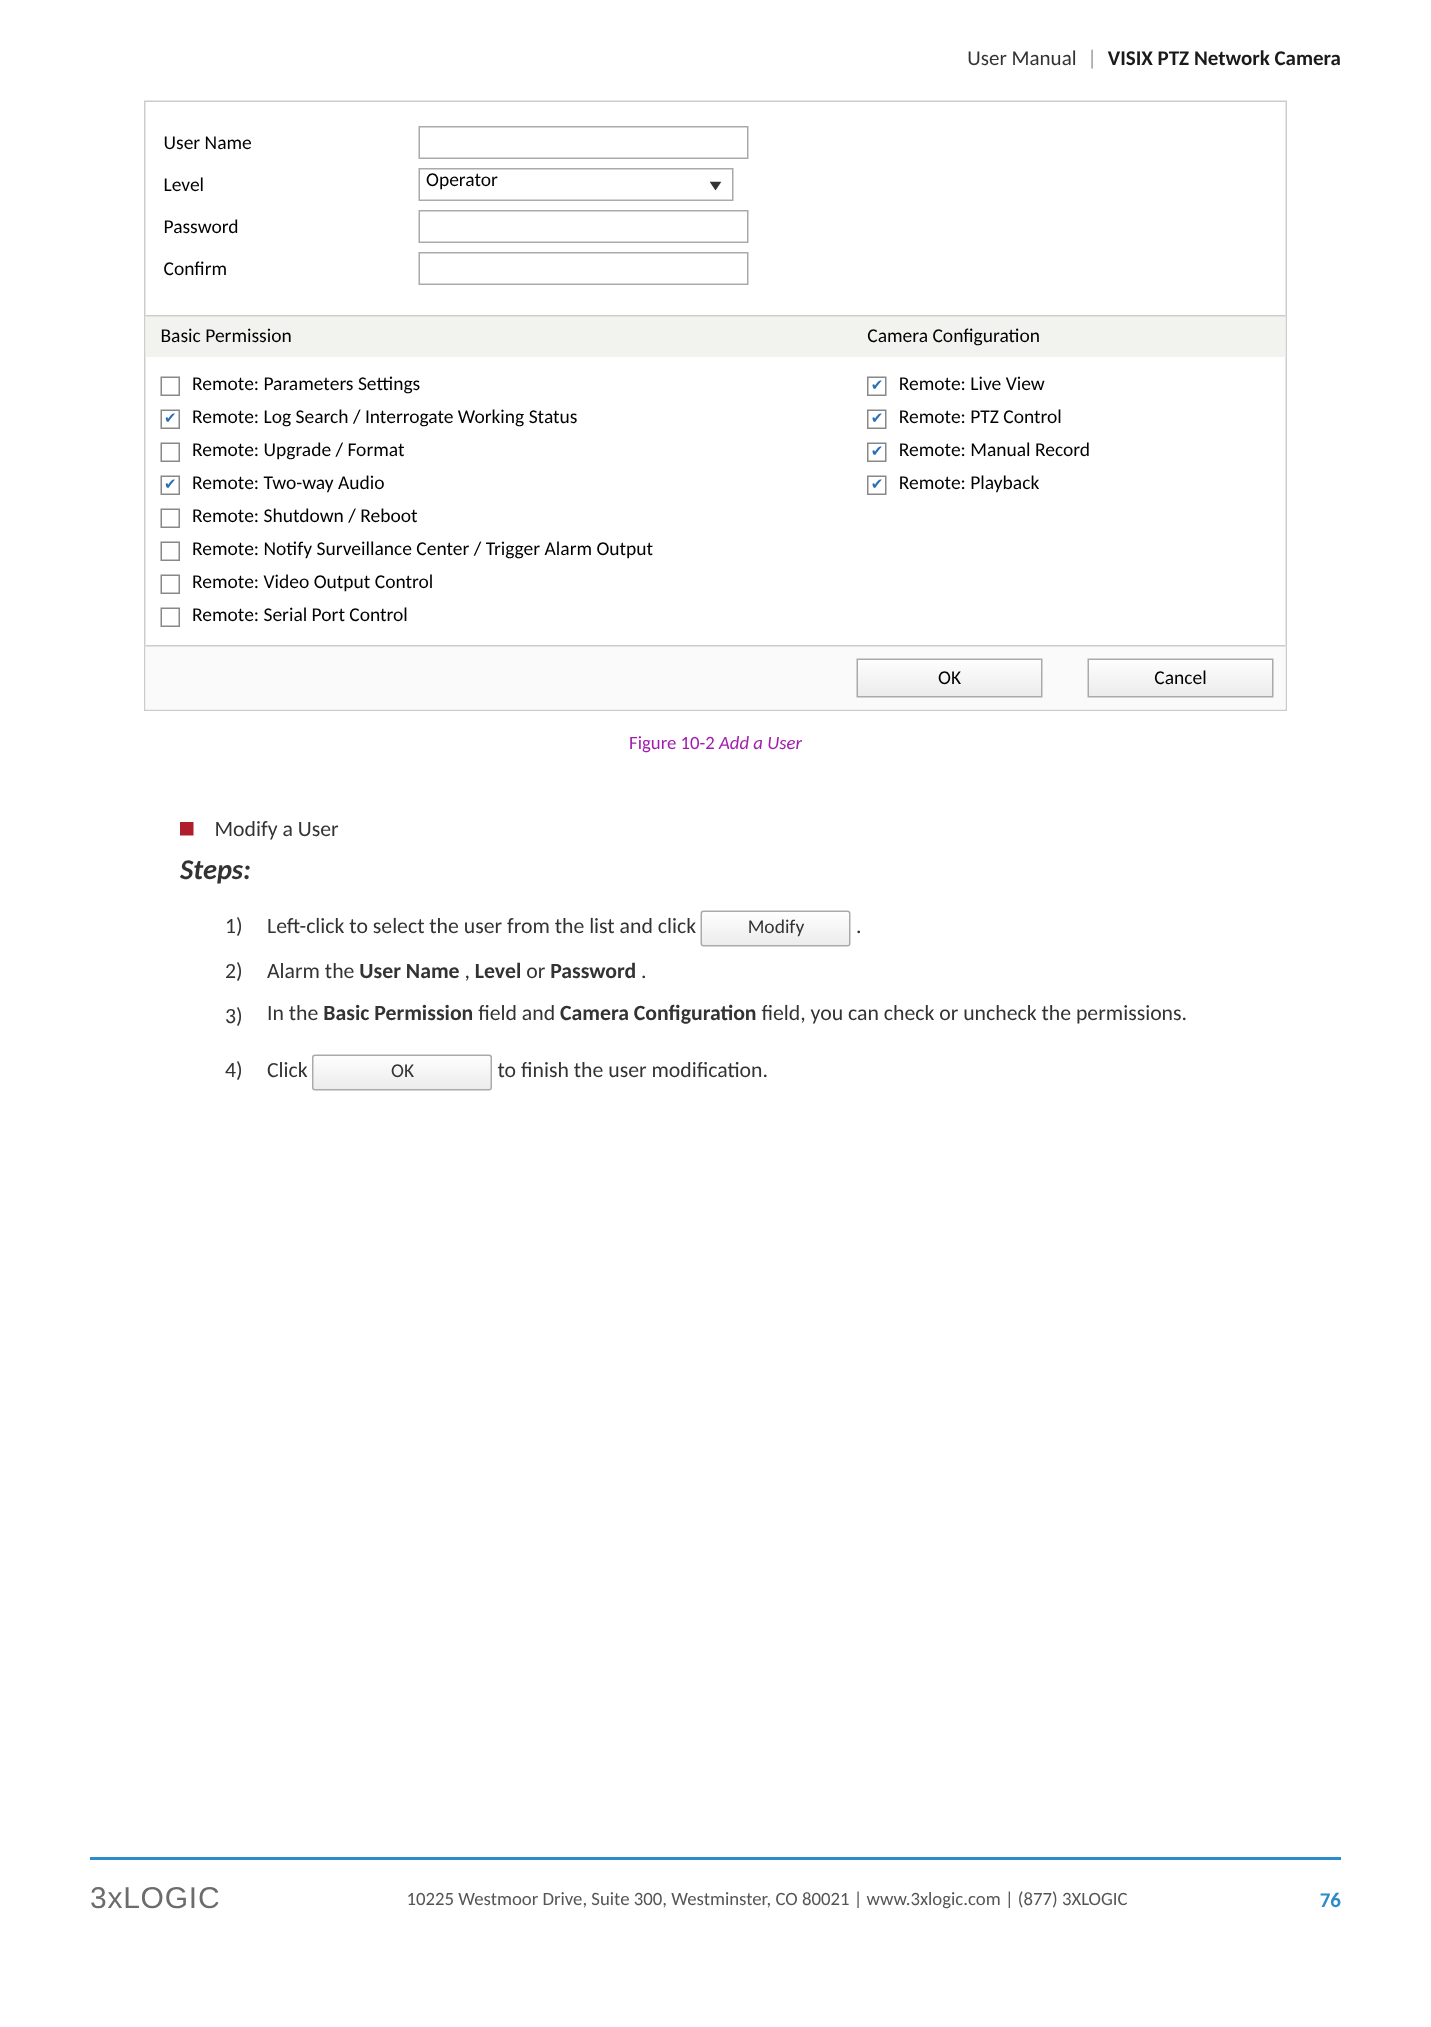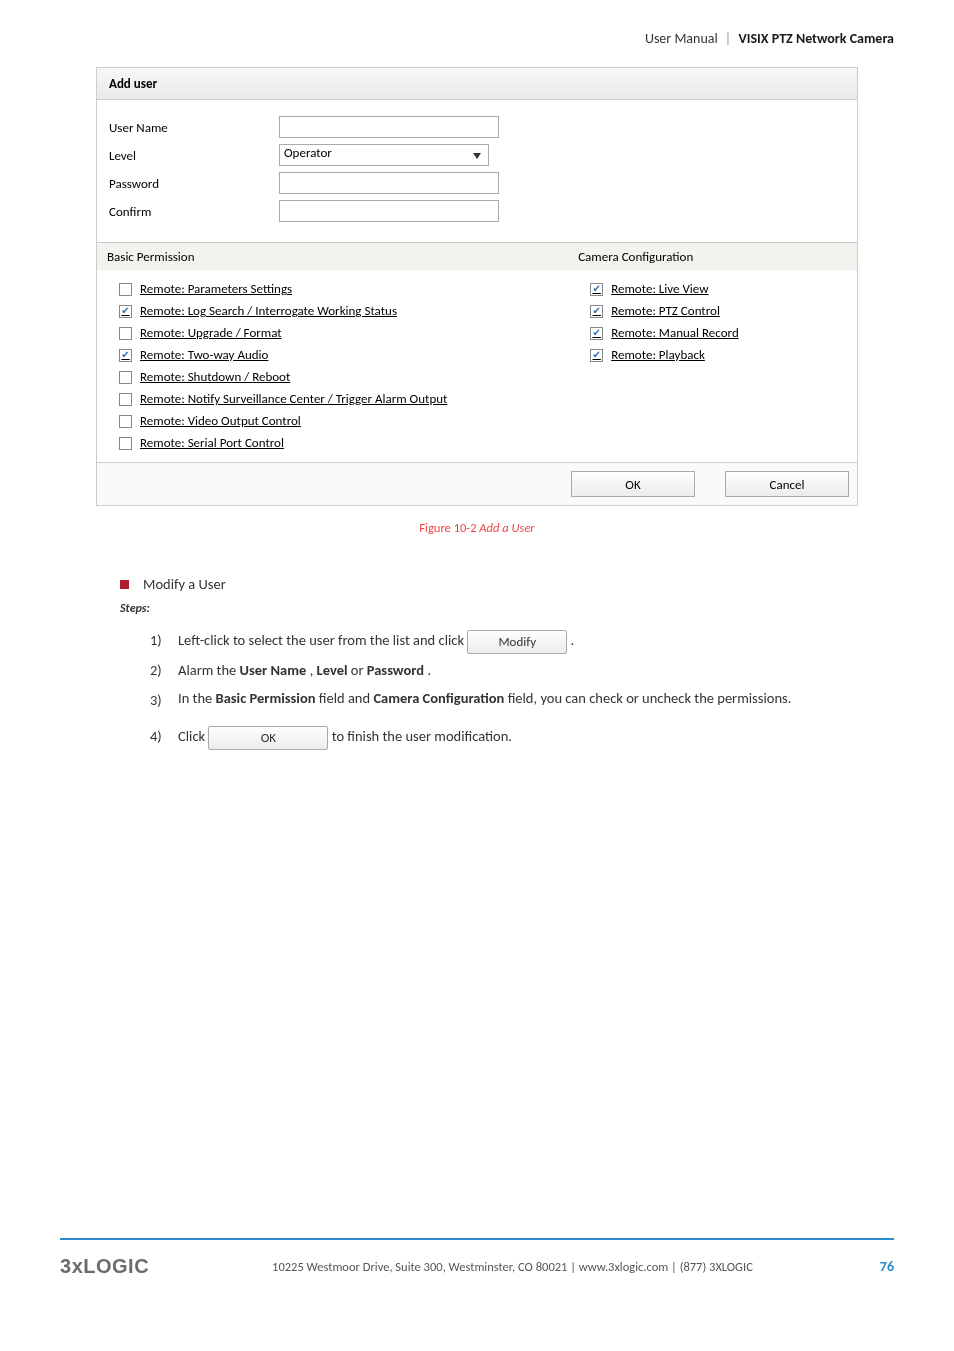--- a/index.html
+++ b/index.html
@@ -99,23 +99,22 @@
   .perm-body td {
     padding: 6px 10px;
     vertical-align: top;
     font-size: 13px;
   }
   .perm-left { width: 62%; border-right: none; }
   .perm-right { width: 38%; }
   .perm-list div {
     display: flex;
     align-items: center;
-    margin: 4px 12px;
+    margin: 4px 0;
     line-height: 18px;
-    text-decoration: underline;
   }
   .cb {
     width: 13px;
     height: 13px;
     border: 1px solid #888;
     background: #fff;
     margin-right: 8px;
     display: inline-flex;
     align-items: center;
     justify-content: center;
@@ -157,39 +156,39 @@
     display: inline-flex;
     align-items: center;
     justify-content: center;
     vertical-align: middle;
     padding: 0 14px;
     border-radius: 2px;
   }
   .figcap {
     text-align: center;
     font-size: 12.5px;
-    color: #ef4444;
+    color: #a21caf;
     margin: 14px 0 40px 0;
   }
   .figcap .it { font-style: italic; }
   .bullet-sq {
     display: inline-block;
     width: 9px;
     height: 9px;
     background: #b01e2e;
     margin-right: 14px;
   }
   .section-line {
     display: flex;
     align-items: center;
     font-size: 14.5px;
     margin-left: 60px;
   }
   .steps-label {
-    font-size: 12px;
+    font-size: 19px;
     font-weight: 700;
     font-style: italic;
     margin: 8px 0 10px 60px;
   }
   .ol {
     margin-left: 90px;
     font-size: 14.5px;
     line-height: 30px;
   }
   .ol .row { display: flex; align-items: center; }
@@ -209,21 +208,21 @@
     left: 60px;
     right: 60px;
     display: flex;
     align-items: center;
     justify-content: space-between;
     font-size: 12.5px;
     color: #555;
   }
   .logo {
     font-family: Arial, sans-serif;
-    font-weight: 700;
+    font-weight: 400;
     font-size: 20px;
     letter-spacing: 0.5px;
     color: #6c6c6c;
   }
   .logo .x { color: #6c6c6c; }
   .pagenum {
     color: #2e8bc9;
     font-weight: 600;
     font-size: 14px;
     margin-left: 4px;
@@ -233,21 +232,20 @@
 <body>
 
 <div class="page">
   <div class="header">
     <span>User Manual</span>
     <span class="bar">|</span>
     <span class="bold">VISIX PTZ Network Camera</span>
   </div>
 
   <div class="dialog">
-    <div class="dialog-title">Add user</div>
 
     <div class="form-area">
       <div class="form-row">
         <label>User Name</label>
         <input class="text-input" value="" style="">
       </div>
       <div class="form-row">
         <label>Level</label>
         <div class="select-wrap">
           <span>Operator</span>

